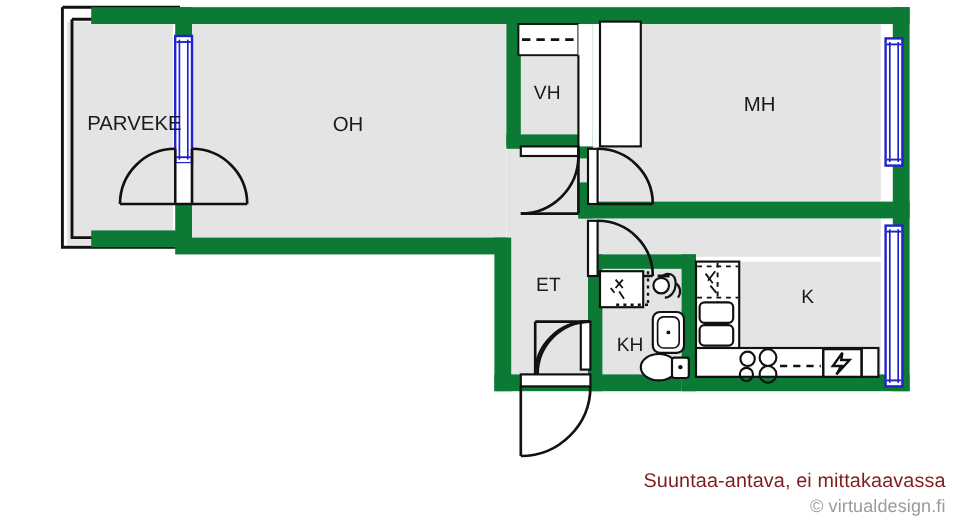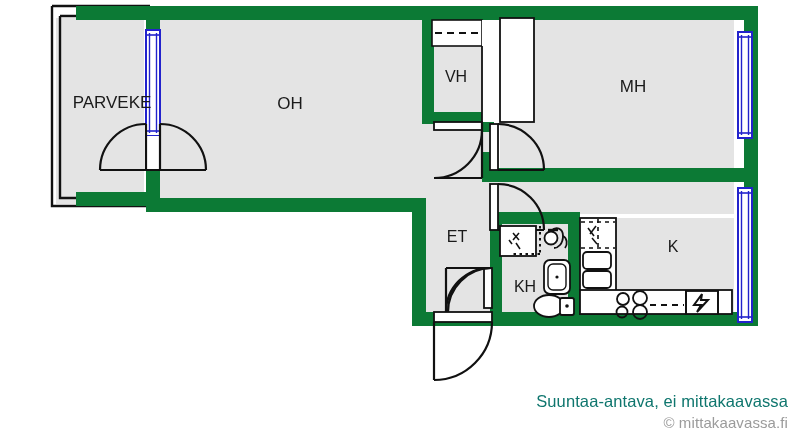--- a/index.html
+++ b/index.html
@@ -27,21 +27,21 @@
   }
   .cap {
     position: absolute;
     white-space: nowrap;
     color: #222222;
   }
   #caption-main {
     right: 12px;
     top: 392px;
     font-size: 16.5px;
-    color: #0f766e;
+    color: #7f1d1d;
     letter-spacing: 0.1px;
   }
   #caption-copy {
     right: 12px;
     top: 414px;
     font-size: 15px;
     color: #9b9b9b;
     letter-spacing: 0.1px;
   }
   text.room-label {
@@ -292,15 +292,15 @@
       <text class="room-label" x="456" y="78" font-size="16">VH</text>
       <text class="room-label" x="633" y="88" font-size="17">MH</text>
       <text class="room-label" x="457" y="238" font-size="16">ET</text>
       <text class="room-label" x="525" y="288" font-size="16">KH</text>
       <text class="room-label" x="673" y="248" font-size="16">K</text>
     </g>
 
   </svg>
 
   <div class="cap" id="caption-main">Suuntaa-antava, ei mittakaavassa</div>
-  <div class="cap" id="caption-copy">© mittakaavassa.fi</div>
+  <div class="cap" id="caption-copy">© virtualdesign.fi</div>
 
 </div>
 
 </body></html>

